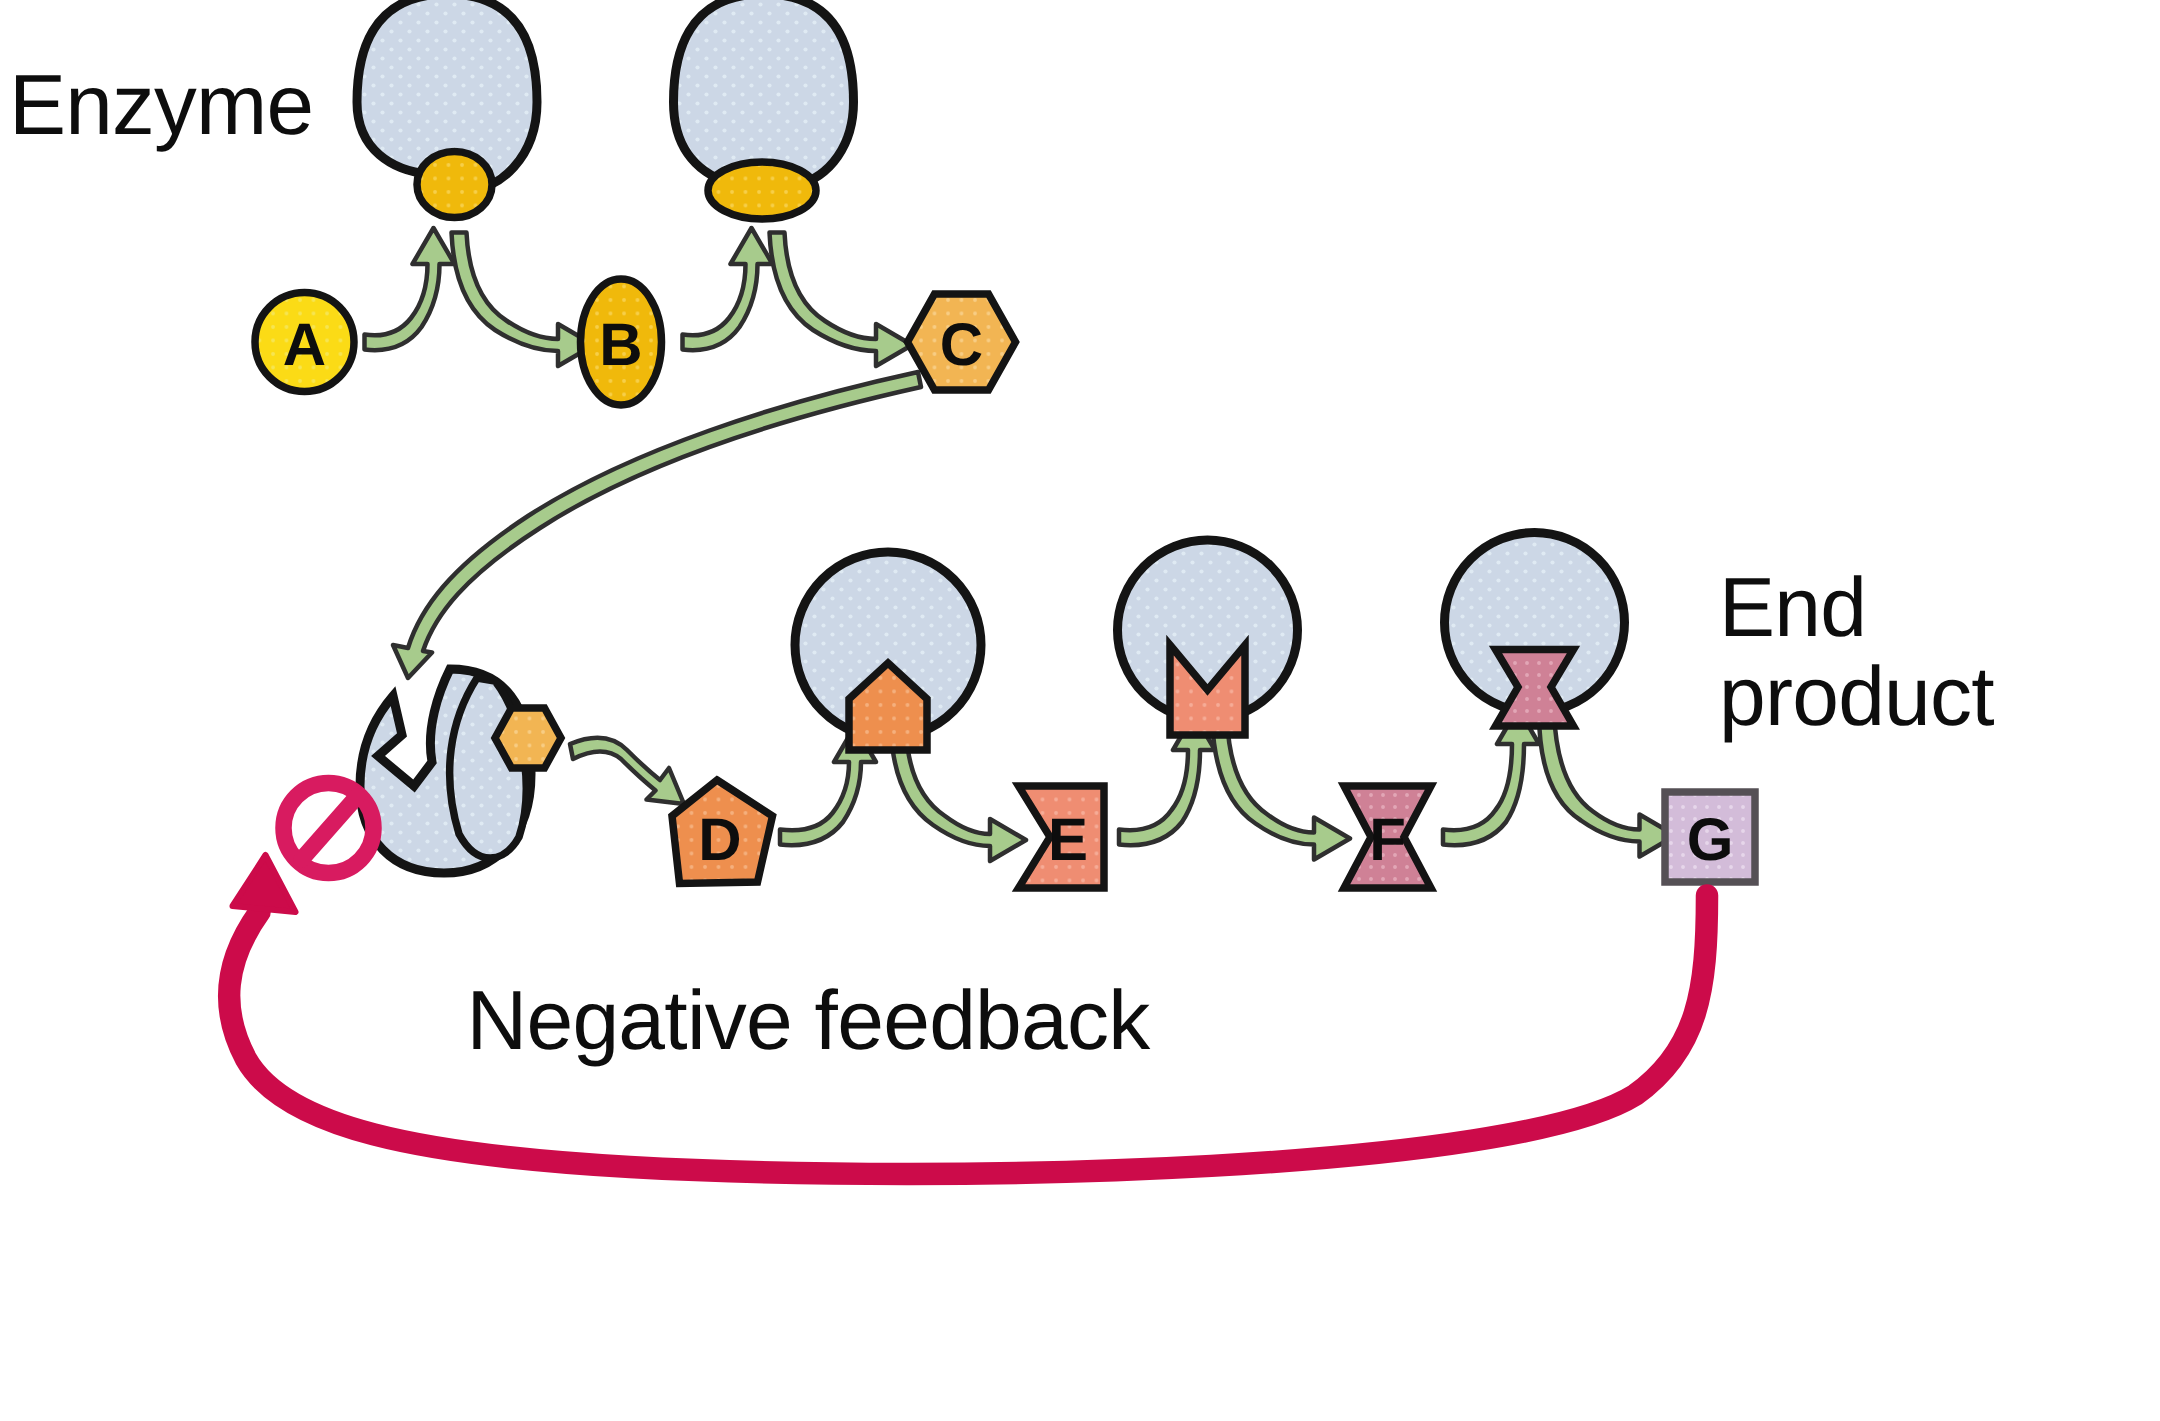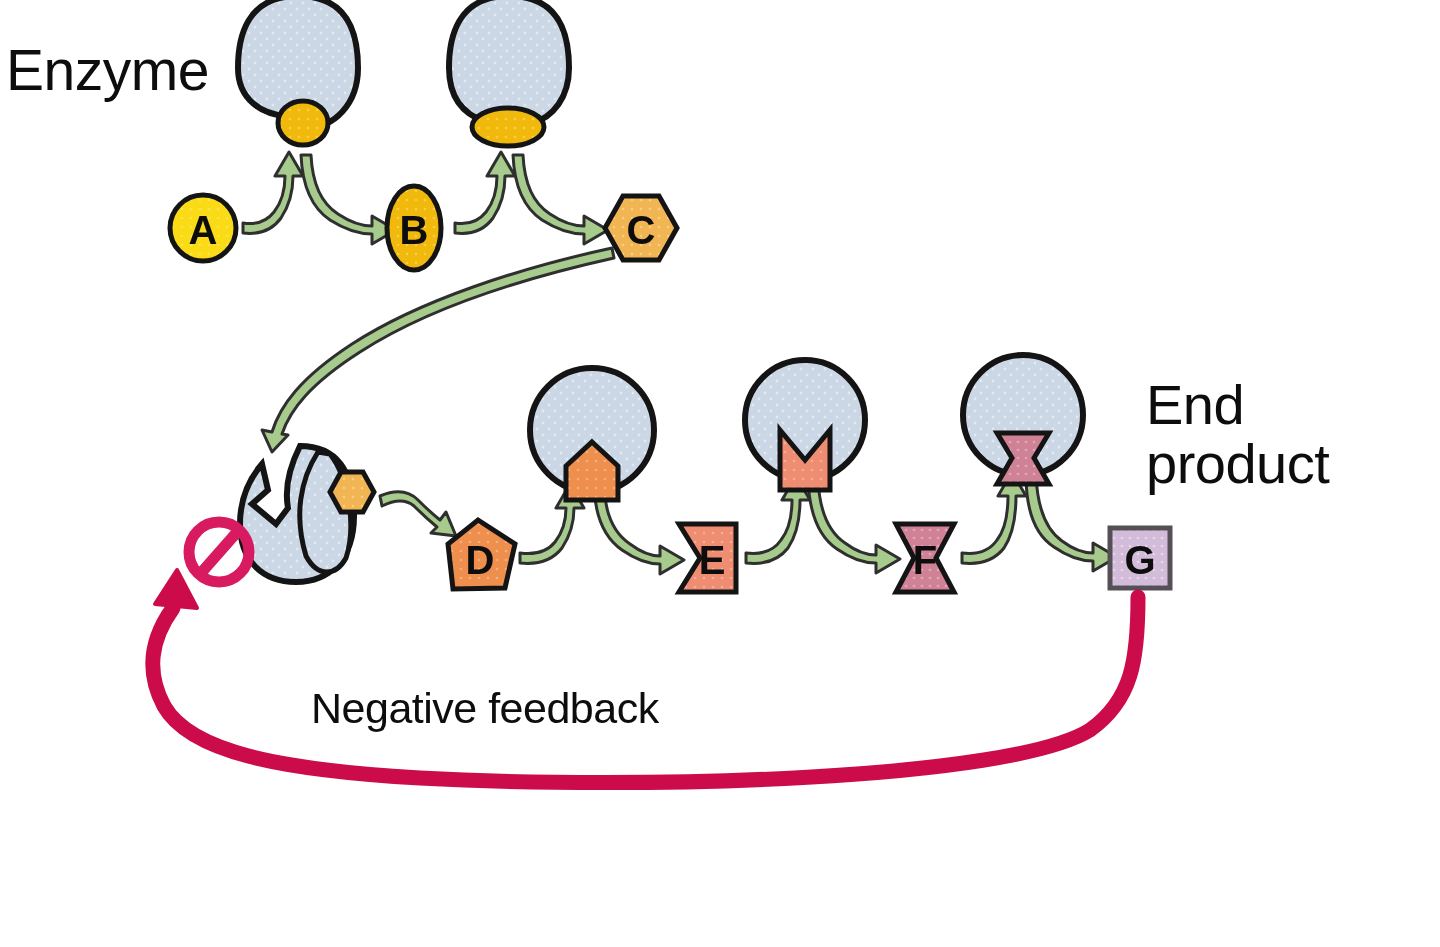--- a/index.html
+++ b/index.html
@@ -38,22 +38,22 @@
     top: 40px;
     font-size: 57px;
   }
   #label-end-product {
     left: 1146px;
     top: 375px;
     font-size: 56px;
   }
   #label-negative-feedback {
     left: 311px;
-    top: 686px;
-    font-size: 43px;
+    top: 650px;
+    font-size: 56px;
   }
   .molecule-letter {
     font-family: "Liberation Sans", sans-serif;
     font-weight: 700;
     fill: #0d0d0d;
     text-anchor: middle;
     dominant-baseline: central;
   }
 </style>
 </head>

